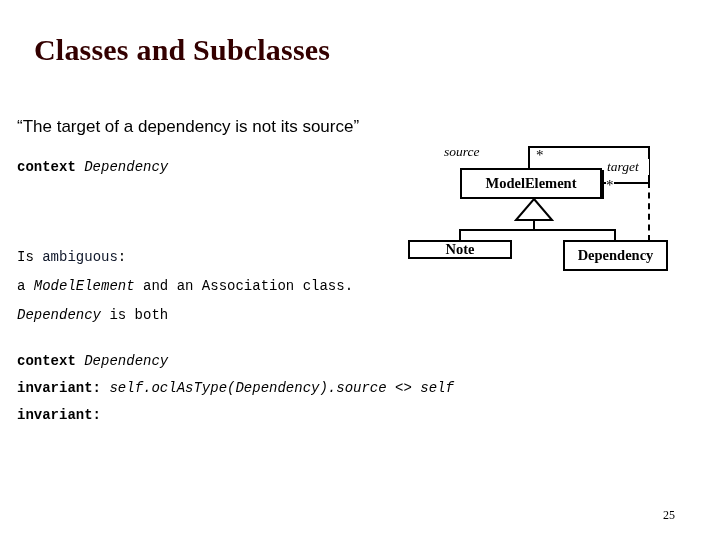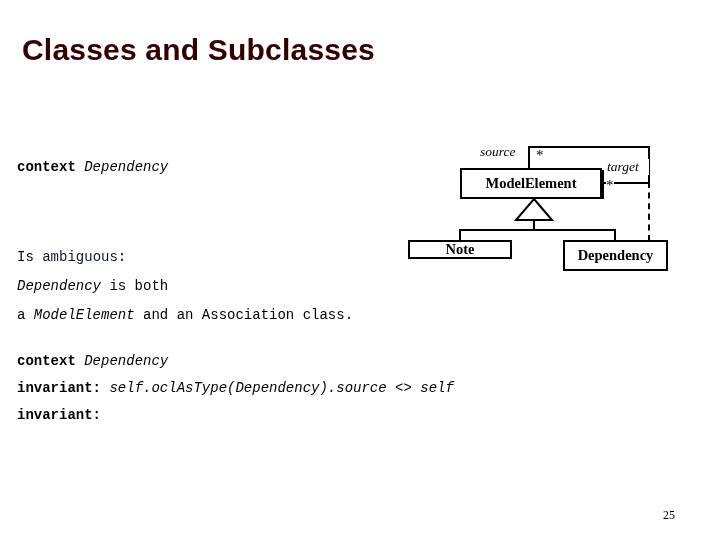--- a/index.html
+++ b/index.html
@@ -12,23 +12,23 @@
     width: 720px;
     height: 540px;
     background: #ffffff;
     overflow: hidden;
     font-family: "Liberation Sans", sans-serif;
   }
 
   
   #title {
     position: absolute;
-    left: 22px;
+    left: 34px;
     top: 33px;
-    font-family: Liberation Sans, sans-serif;
+    font-family: Liberation Serif, serif;
     font-size: 30px;
     font-weight: bold;
     color: #330000;
     letter-spacing: 0.2px;
     white-space: nowrap;
   }
 
   
   .quote-line {
     position: absolute;
@@ -117,21 +117,21 @@
   .assoc-label {
     position: absolute;
     font-family: "Liberation Serif", serif;
     font-style: italic;
     font-size: 13.5px;
     color: #000000;
     background: #ffffff;
     white-space: nowrap;
     z-index: 7;
   }
-  #label-source { left: 480px; top: 144px; }
+  #label-source { left: 444px; top: 144px; }
   #label-target { left: 607px; top: 159px; overflow: hidden; width: 42px; }
 
   .mult {
     position: absolute;
     font-family: "Liberation Serif", serif;
     font-size: 15px;
     color: #000000;
     background: #ffffff;
     z-index: 7;
     line-height: 1;
@@ -168,29 +168,30 @@
     color: #000000;
   }
 </style>
 </head>
 <body>
 
 <div id="slide">
 
   <div id="title">Classes and Subclasses</div>
 
+  <div class="quote-line">“The target of a dependency is not its source”</div>
 
   <div id="ocl-1">
     <div class="code"><span class="kw">context </span><span class="it">Dependency</span></div>
   </div>
 
   <div id="ocl-2">
     <div class="code"><span>Is </span><span class="red">ambiguous</span><span>:</span></div>
+    <div class="code"><span>a </span><span class="it">ModelElement</span><span> and an Association class.</span></div>
     <div class="code"><span class="it">Dependency</span><span> is both</span></div>
-    <div class="code"><span>a </span><span class="it">ModelElement</span><span> and an Association class.</span></div>
   </div>
 
   <div id="ocl-3">
     <div class="code"><span class="kw">context </span><span class="it">Dependency</span></div>
     <div class="code"><span class="kw">invariant: </span><span class="it">self.oclAsType(Dependency).source &lt;&gt; self</span></div>
     <div class="code"><span class="kw">invariant:</span></div>
   </div>
 
   <div id="uml">
 

